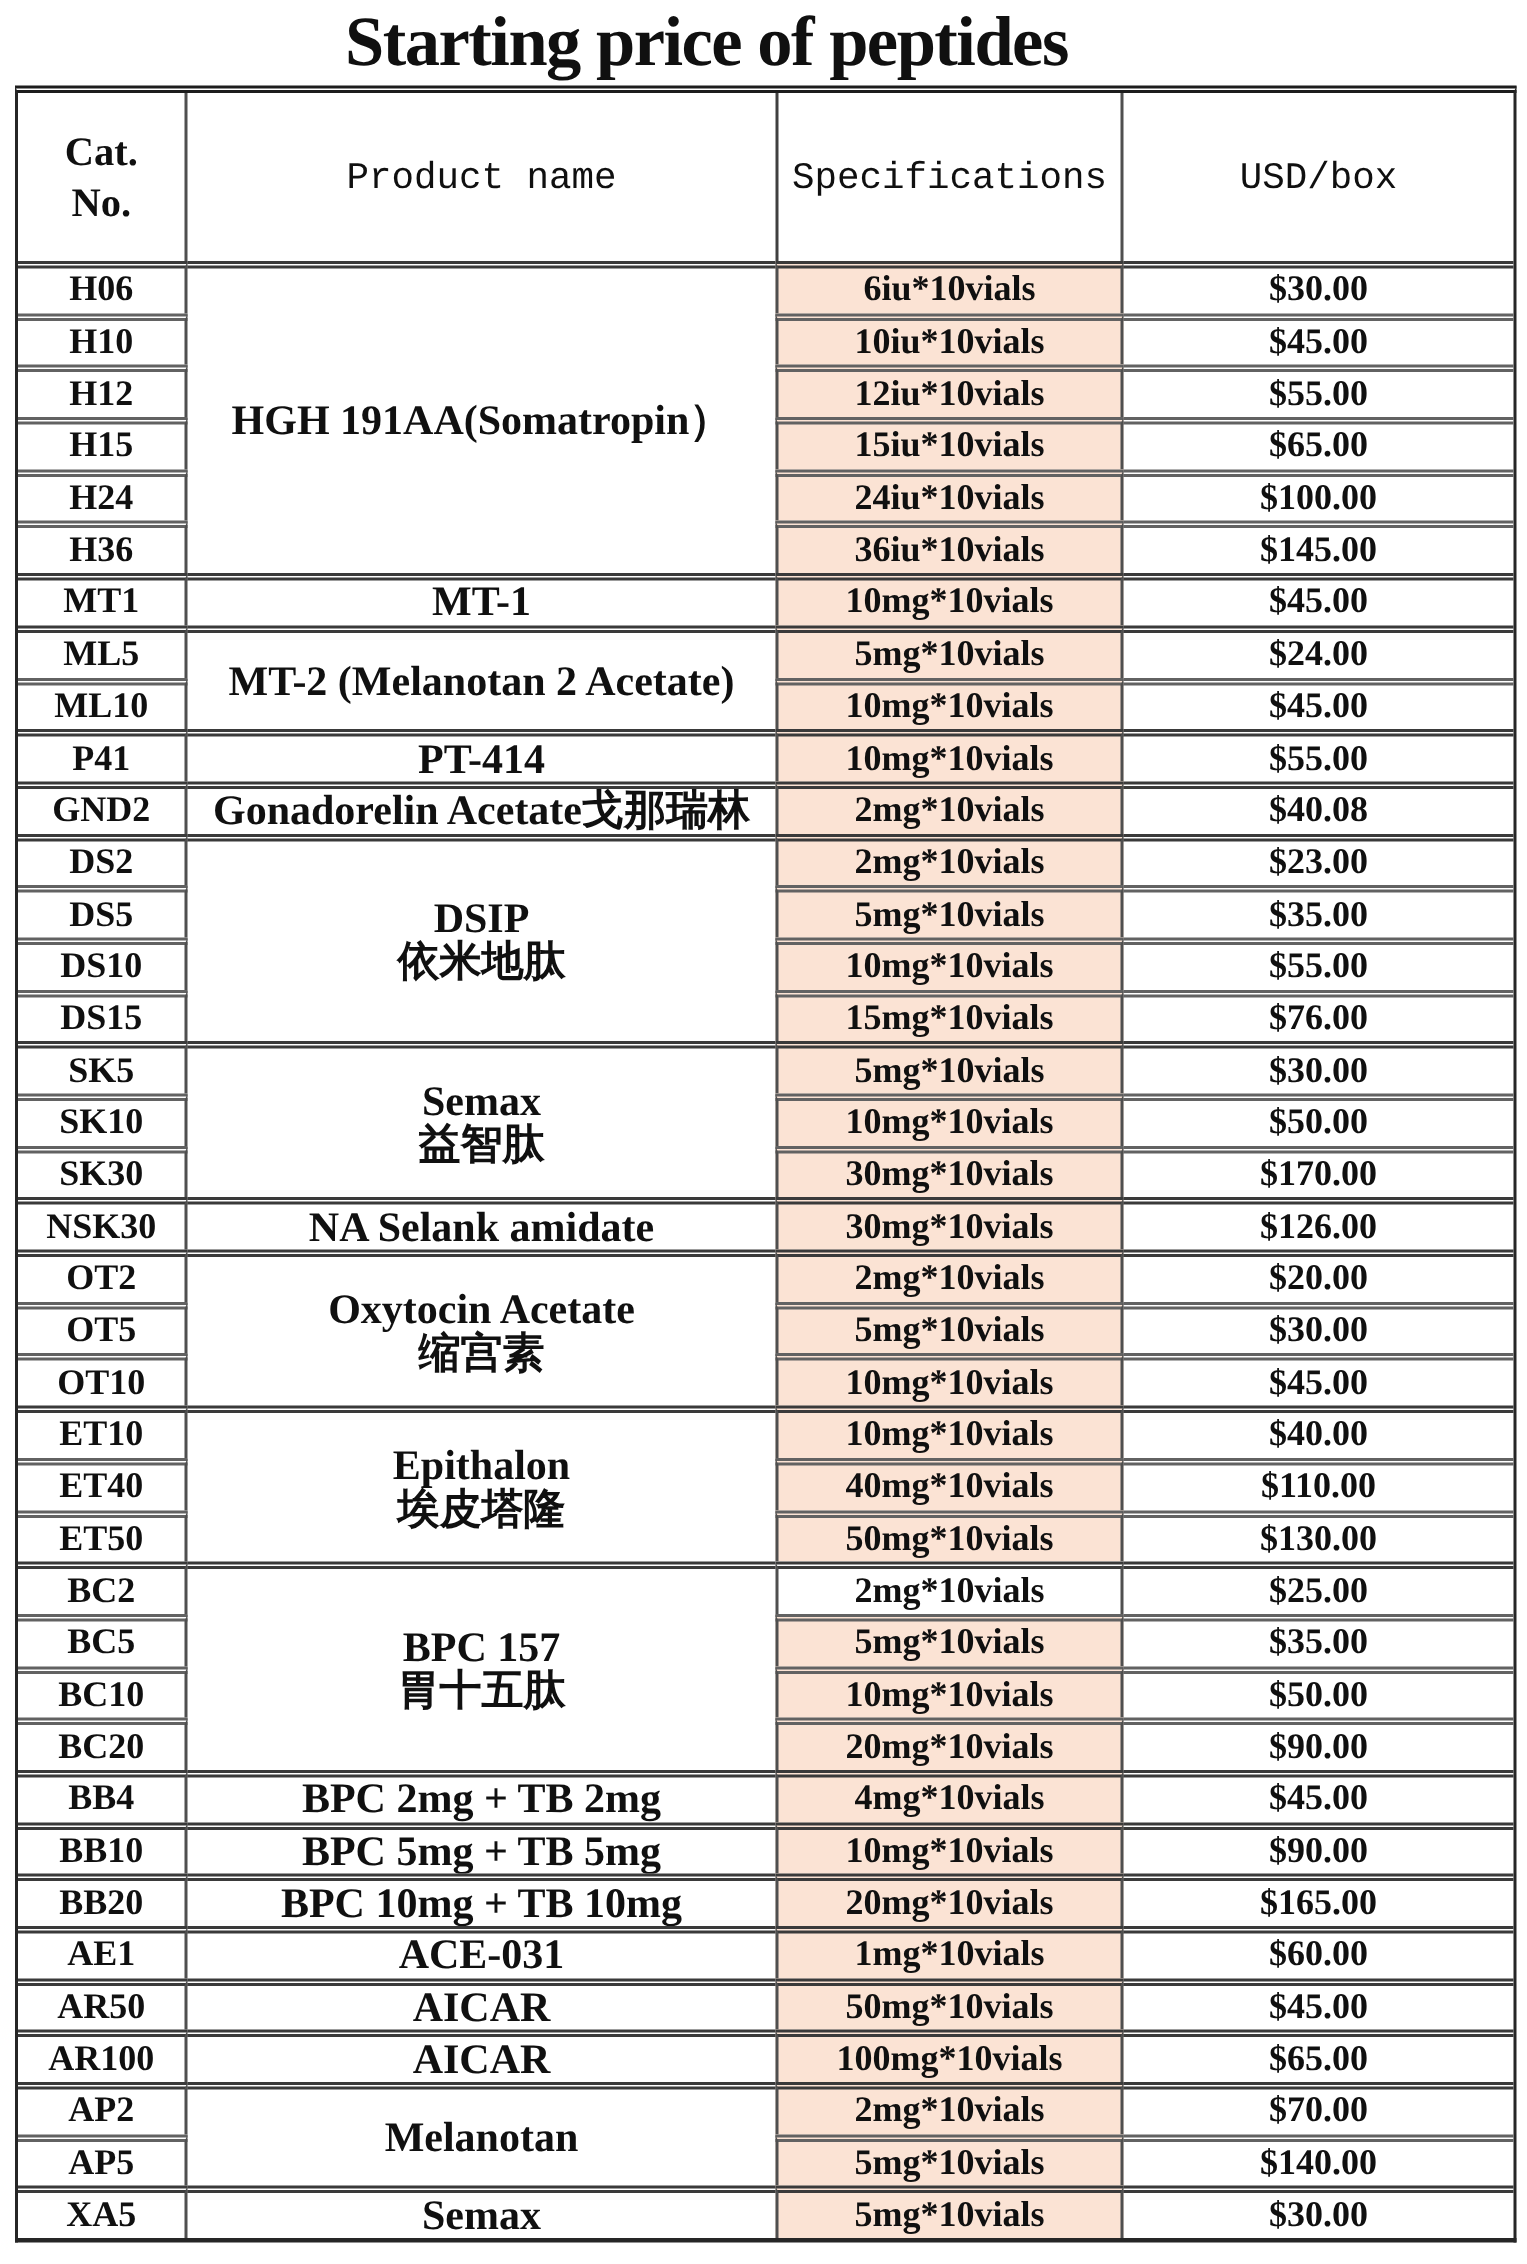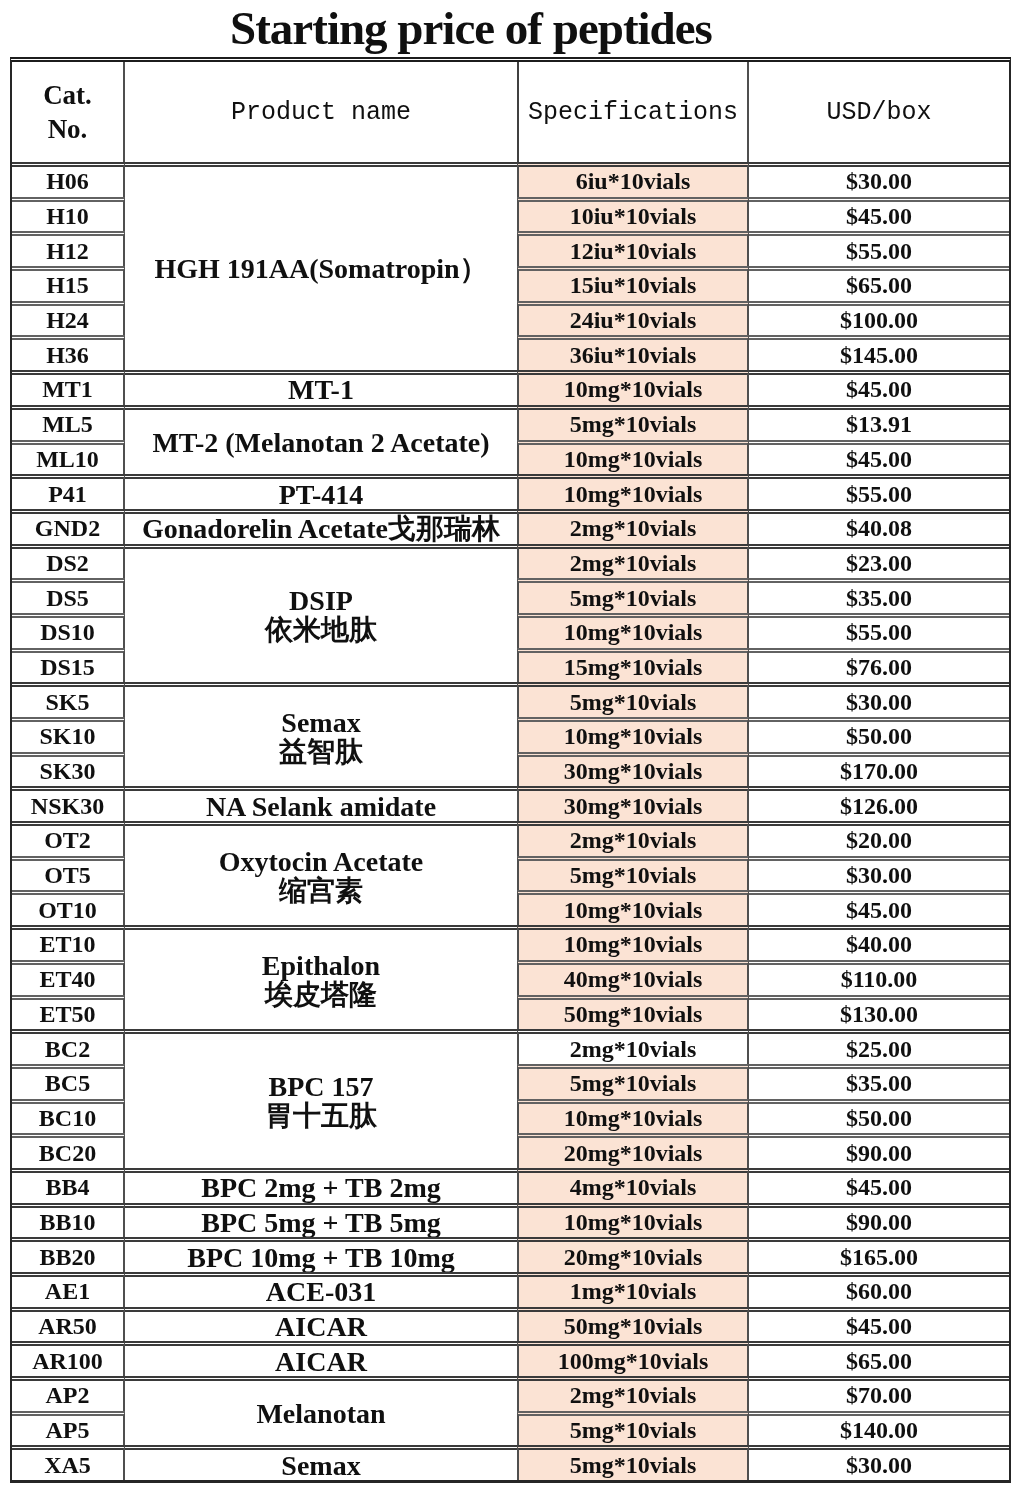--- a/index.html
+++ b/index.html
@@ -27,21 +27,21 @@
     border-bottom:3px solid #262626;
   }
   col.c-cat{width:113px;}
   col.c-product{width:392px;}
   col.c-spec{width:232px;}
   col.c-price{width:260px;}
 
   th,td{box-sizing:border-box;vertical-align:middle;text-align:center;padding:0 2px;overflow:hidden;}
 
   
-  thead tr{height:100px;}
+  thead tr{height:112px;}
   th.h-cat{
     font-family:"Liberation Serif",serif;
     font-weight:bold;font-size:27px;line-height:34px;
     border-right:2px solid #4f4f4f;
   }
   th.h-mono{
     font-family:"Liberation Mono","DejaVu Sans Mono",monospace;
     font-weight:normal;font-size:25px;margin-top:44px;
   }
   th.h-spec{border-left:2px solid #404040;border-right:2px solid #4f4f4f;}
@@ -126,21 +126,21 @@
         <td class="price">$45.00</td>
       </tr>
     </tbody>
     <tbody>
       <tr class="group-first">
         <td class="cat">ML5</td>
         <td class="product" rowspan="2">
           <div>MT-2 (Melanotan 2 Acetate)</div>
         </td>
         <td class="spec">5mg*10vials</td>
-        <td class="price">$13.91</td>
+        <td class="price">$24.00</td>
       </tr>
       <tr class="group-next">
         <td class="cat">ML10</td>
         <td class="spec">10mg*10vials</td>
         <td class="price">$45.00</td>
       </tr>
     </tbody>
     <tbody>
       <tr class="group-first">
         <td class="cat">P41</td>

